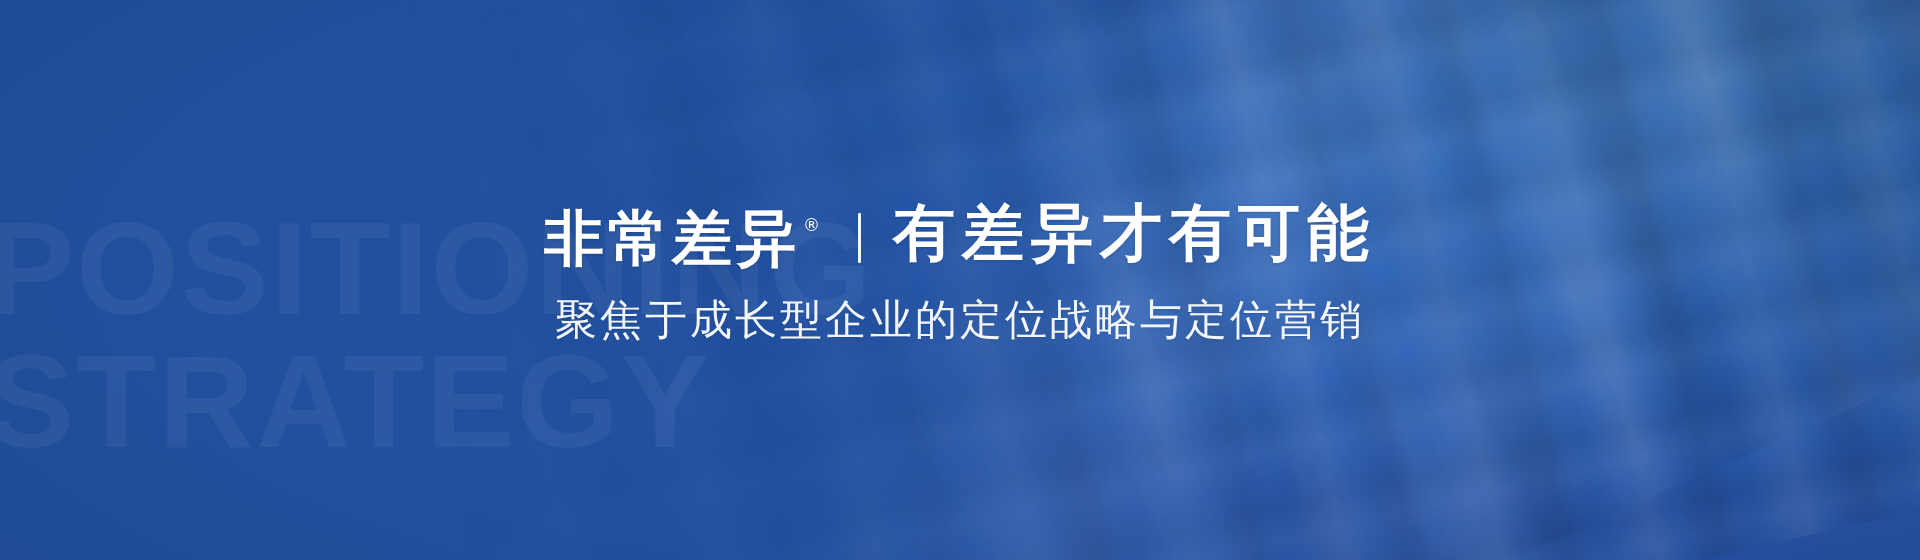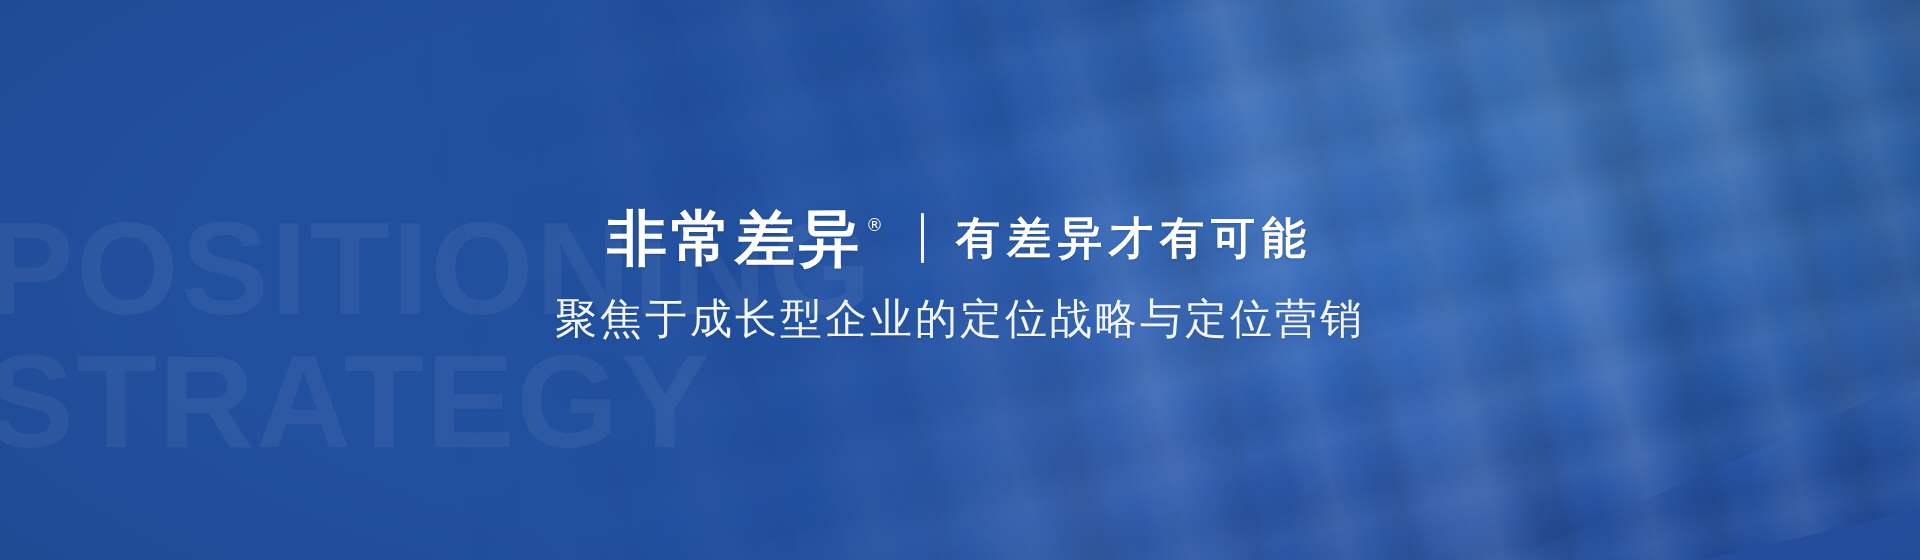--- a/index.html
+++ b/index.html
@@ -132,26 +132,26 @@
   }
   .divider{
     width:3px; height:50px;
     background:#ffffff;
     opacity:0.95;
     margin:0 32px 0 34px;
     border-radius:1px;
   }
   .tagline{
     color:#ffffff;
-    font-size:44px;
+    font-size:62px;
     font-weight:600;
     letter-spacing:7px;
     line-height:1;
     text-shadow:0 1px 3px rgba(0,0,0,0.14);
-    font-family:Liberation Sans, sans-serif;
+    font-family:Liberation Mono, monospace;
   }
 
   .subtitle{
     margin-top:30px;
     color:#f2f6fc;
     font-size:42px;
     font-weight:400;
     letter-spacing:3px;
     line-height:1;
     text-shadow:0 1px 2px rgba(0,0,0,0.12);

